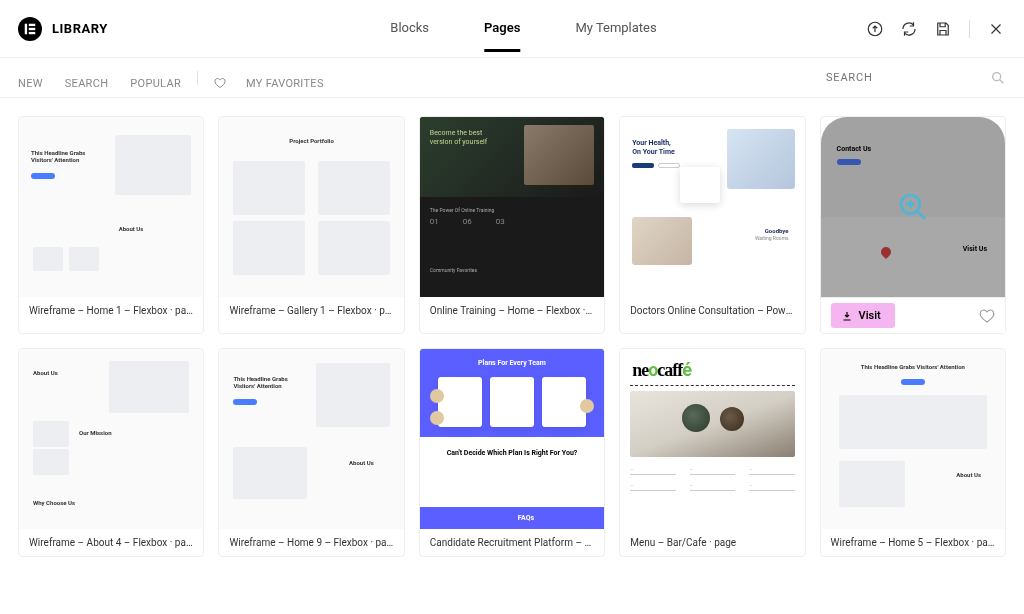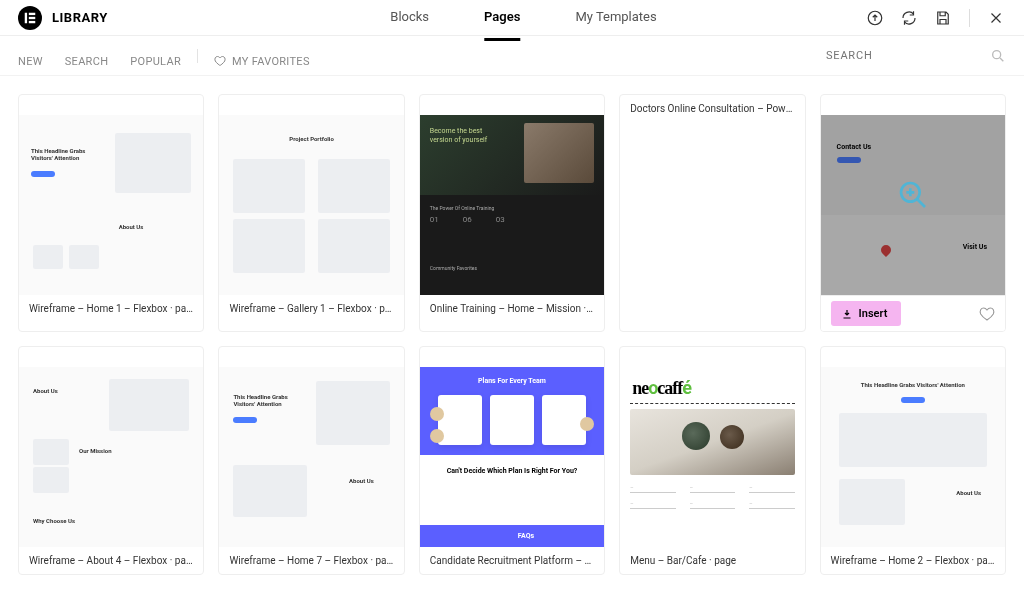--- a/index.html
+++ b/index.html
@@ -1,40 +1,40 @@
 <!DOCTYPE html>
 <html><head>
 <meta charset="utf-8">
 <style>
 * { margin:0; padding:0; box-sizing:border-box; font-family:-apple-system,BlinkMacSystemFont,"Segoe UI",Roboto,sans-serif; }
 body { background:#fff; width:1024px; height:614px; overflow:hidden; border-radius:14px; position:relative; }
 
-.header { display:flex; align-items:center; height:36px; padding:0 18px; border-bottom:1px solid #eee; }
+.header { display:flex; align-items:center; height:58px; padding:0 18px; border-bottom:1px solid #eee; }
 .logo { width:24px; height:24px; background:#000; border-radius:50%; display:flex; align-items:center; justify-content:center; margin-right:10px; }
 .logo svg { width:14px; height:14px; fill:#fff; }
 .lib-title { font-weight:700; font-size:13px; letter-spacing:.5px; }
 .tabs { position:absolute; left:50%; transform:translateX(-50%); display:flex; gap:32px; }
 .tab { font-size:13px; color:#555; padding:14px 0; cursor:pointer; border-bottom:3px solid transparent;margin-left:23px; }
 .tab.active { color:#000; font-weight:600; border-bottom-color:#000; }
 .header-right { margin-left:auto; display:flex; align-items:center; gap:14px; }
 .icon-btn { width:20px; height:20px; cursor:pointer; color:#333; display:flex; align-items:center; justify-content:center; }
 .icon-btn svg { width:18px; height:18px; stroke:currentColor; stroke-width:1.6; fill:none; }
 .divider { width:1px; height:18px; background:#ddd; margin:0 2px; }
 
 .filterbar { display:flex; align-items:center; height:40px; padding:0 18px; border-bottom:1px solid #f2f2f2; }
 .filter-item { font-size:11px; color:#888; margin-right:22px; cursor:pointer; letter-spacing:.3px;margin-top:12px; }
 .filter-div { width:1px; height:14px; background:#e3e3e3; margin:0 16px 0 -6px; }
-.fav { display:flex; align-items:flex-start; gap:6px; }
+.fav { display:flex; align-items:flex-start; gap:20px; }
 .search-wrap { margin-left:auto; display:flex; align-items:center; width:180px;justify-content:space-between; }
 .search-input { border:none; outline:none; font-size:11px; color:#999; letter-spacing:.8px; flex:1; background:transparent; }
 .search-ic { width:16px; height:16px; color:#bbb; }
 
 .grid { padding:18px; display:grid; grid-template-columns:repeat(5,1fr); gap:14px; }
 .card { border:1px solid #eee; border-radius:4px; overflow:hidden; display:flex; flex-direction:column; position:relative; }
-.thumb { height:180px; background:#fafafa; position:relative;margin-top:20px; }
+.thumb { height:180px; background:#fafafa; position:relative; }
 .caption { padding:8px 10px; font-size:10px; color:#333; white-space:nowrap; overflow:hidden; text-overflow:ellipsis; }
 
 .wf { position:absolute; background:#eceef1; border-radius:2px; }
 .wf-btn { position:absolute; width:24px; height:6px; background:#4a7cff; border-radius:3px; }
 .wf-txt { position:absolute; font-size:6px; color:#333; line-height:1.2; }
 
 .ot-thumb { background:#1a1a1a; position:relative; }
 .ot-hero { position:absolute; top:0; left:0; right:0; height:80px; background:linear-gradient(135deg,#2c3e2e,#1a1a1a); }
 .ot-title { position:absolute; top:12px; left:10px; font-size:7px; color:#c5d890; width:60px; line-height:1.3; }
 .ot-fig { position:absolute; top:8px; right:10px; width:70px; height:60px; background:linear-gradient(135deg,#8a7a6a,#5a4a3a); border-radius:2px; }
@@ -45,21 +45,21 @@
 .doc-thumb { background:#fff; }
 .doc-t1 { position:absolute; top:22px; left:12px; font-size:7px; color:#1a2d5e; font-weight:700; line-height:1.3; }
 .doc-btn { position:absolute; top:46px; left:12px; width:22px; height:5px; background:#1a3a7a; border-radius:2px; }
 .doc-btn2 { position:absolute; top:46px; left:38px; width:22px; height:5px; border:1px solid #ccc; border-radius:2px; }
 .doc-img { position:absolute; top:12px; right:10px; width:68px; height:60px; background:linear-gradient(135deg,#d5e5f2,#b5c5dd); border-radius:3px; }
 .doc-card { position:absolute; top:50px; left:60px; width:40px; height:36px; background:#fff; box-shadow:0 2px 8px rgba(0,0,0,.15); border-radius:3px; }
 .doc-t2 { position:absolute; top:110px; right:16px; font-size:6px; color:#1a2d5e; font-weight:700; }
 .doc-t2b { position:absolute; top:118px; right:16px; font-size:5px; color:#888; }
 .doc-img2 { position:absolute; top:100px; left:12px; width:60px; height:48px; background:linear-gradient(135deg,#e0d5c5,#c5b5a5); border-radius:3px; }
 
-.hovered .thumb { filter:brightness(.7); }
+.hovered .thumb { filter:brightness(.7);border-radius:26px; }
 .hovered .zoom-overlay { position:absolute; top:0; left:0; right:0; bottom:36px; display:flex; align-items:center; justify-content:center; }
 .zoom-overlay svg { width:32px; height:32px; stroke:#4fb5d6; stroke-width:2; fill:none; }
 .hov-bar { display:flex; align-items:center; padding:0 10px; height:36px; background:#fff; border-top:1px solid #eee; }
 .insert-btn { background:#f5b5f0; padding:6px 14px 6px 10px; border-radius:3px; display:flex; align-items:center; gap:6px; font-size:11px; font-weight:600; cursor:pointer; }
 .heart-ic { margin-left:auto; width:16px; height:16px; stroke:#999; stroke-width:1.6; fill:none; cursor:pointer; }
 
 .contact-thumb { background:#e8e8e8; }
 .ct-txt { position:absolute; top:28px; left:16px; font-size:7px; font-weight:700; }
 .ct-btn { position:absolute; top:42px; left:16px; width:24px; height:6px; background:#4a7cff; border-radius:3px; }
 .ct-map { position:absolute; top:100px; left:0; right:0; height:80px; background:#f0f0f0; }
@@ -181,24 +181,34 @@
       <div class="ot-title">Become the best version of yourself</div>
       <div class="ot-fig"></div>
       <div class="ot-sec">The Power Of Online Training</div>
       <div class="ot-nums">
           <span>01</span>
           <span>06</span>
           <span>03</span>
         </div>
       <div class="ot-cf">Community Favorites</div>
     </div>
-    <div class="caption">Online Training – Home – Mission · ...</div>
-  </div>
-
-  <div class="card">
+    <div class="caption">Online Training – Home – Flexbox · ...</div>
+  </div>
+
+  <div class="card">
+    <div class="thumb doc-thumb">
+      <div class="doc-t1"><span>Your Health,</span><br><span>On Your Time</span></div>
+      <div class="doc-btn"></div>
+        <div class="doc-btn2"></div>
+      <div class="doc-img"></div>
+      <div class="doc-card"></div>
+      <div class="doc-img2"></div>
+      <div class="doc-t2">Goodbye</div>
+      <div class="doc-t2b">Waiting Rooms</div>
+    </div>
     <div class="caption">Doctors Online Consultation – Power...</div>
   </div>
 
   <div class="card hovered">
     <div class="thumb contact-thumb">
       <div class="ct-txt">Contact Us</div>
       <div class="ct-btn"></div>
       <div class="ct-map"></div>
       <div class="ct-pin"></div>
       <div class="ct-vt">Visit Us</div>
@@ -207,21 +217,21 @@
       <svg viewBox="0 0 24 24">
           <circle cx="10" cy="10" r="7"></circle>
           <path d="M21 21l-6-6M10 7v6M7 10h6"></path>
         </svg>
     </div>
     <div class="hov-bar">
       <div class="insert-btn">
         <svg width="12" height="12" viewBox="0 0 24 24" fill="none" stroke="#000" stroke-width="2.4">
             <path d="M12 4v10m-4-4l4 4 4-4M5 20h14"></path>
           </svg>
-        <span>Insert</span>
+        <span>Visit</span>
       </div>
       <svg class="heart-ic" viewBox="0 0 24 24">
           <path d="M12 21s-7-4.5-9.5-9C.5 7 3 3 7 3c2 0 3.5 1 5 3 1.5-2 3-3 5-3 4 0 6.5 4 4.5 9C19 16.5 12 21 12 21z"></path>
         </svg>
     </div>
   </div>
 
   <div class="card">
     <div class="thumb">
       <div class="wf-txt" style="top:20px;left:14px;font-weight:700">About Us</div>
@@ -235,21 +245,21 @@
   </div>
 
   <div class="card">
     <div class="thumb">
       <div class="wf-txt" style="top:26px;left:14px;font-weight:700;width:60px">This Headline Grabs Visitors' Attention</div>
       <div class="wf-btn" style="top:50px;left:14px"></div>
       <div class="wf" style="top:14px;right:14px;width:74px;height:64px"></div>
       <div class="wf" style="top:98px;left:14px;width:74px;height:52px"></div>
       <div class="wf-txt" style="top:110px;right:30px;font-weight:700">About Us</div>
     </div>
-    <div class="caption">Wireframe – Home 7 – Flexbox · pa...</div>
+    <div class="caption">Wireframe – Home 9 – Flexbox · pa...</div>
   </div>
 
   <div class="card">
     <div class="thumb crp-thumb">
       <div class="crp-hero"></div>
       <div class="crp-ht">Plans For Every Team</div>
       <div class="crp-cards">
           <div class="crp-c"></div>
           <div class="crp-c"></div>
           <div class="crp-c"></div>
@@ -287,16 +297,16 @@
   </div>
 
   <div class="card">
     <div class="thumb">
       <div class="wf-txt" style="top:14px;left:0;right:0;text-align:center;font-weight:700">This Headline Grabs Visitors' Attention</div>
       <div class="wf-btn" style="top:30px;left:50%;margin-left:-12px"></div>
       <div class="wf" style="top:46px;left:18px;right:18px;height:54px"></div>
       <div class="wf-txt" style="top:122px;right:24px;font-weight:700">About Us</div>
       <div class="wf" style="top:112px;left:18px;width:66px;height:46px"></div>
     </div>
-    <div class="caption">Wireframe – Home 2 – Flexbox · pa...</div>
+    <div class="caption">Wireframe – Home 5 – Flexbox · pa...</div>
   </div>
 
 </div>
 
 </body></html>

